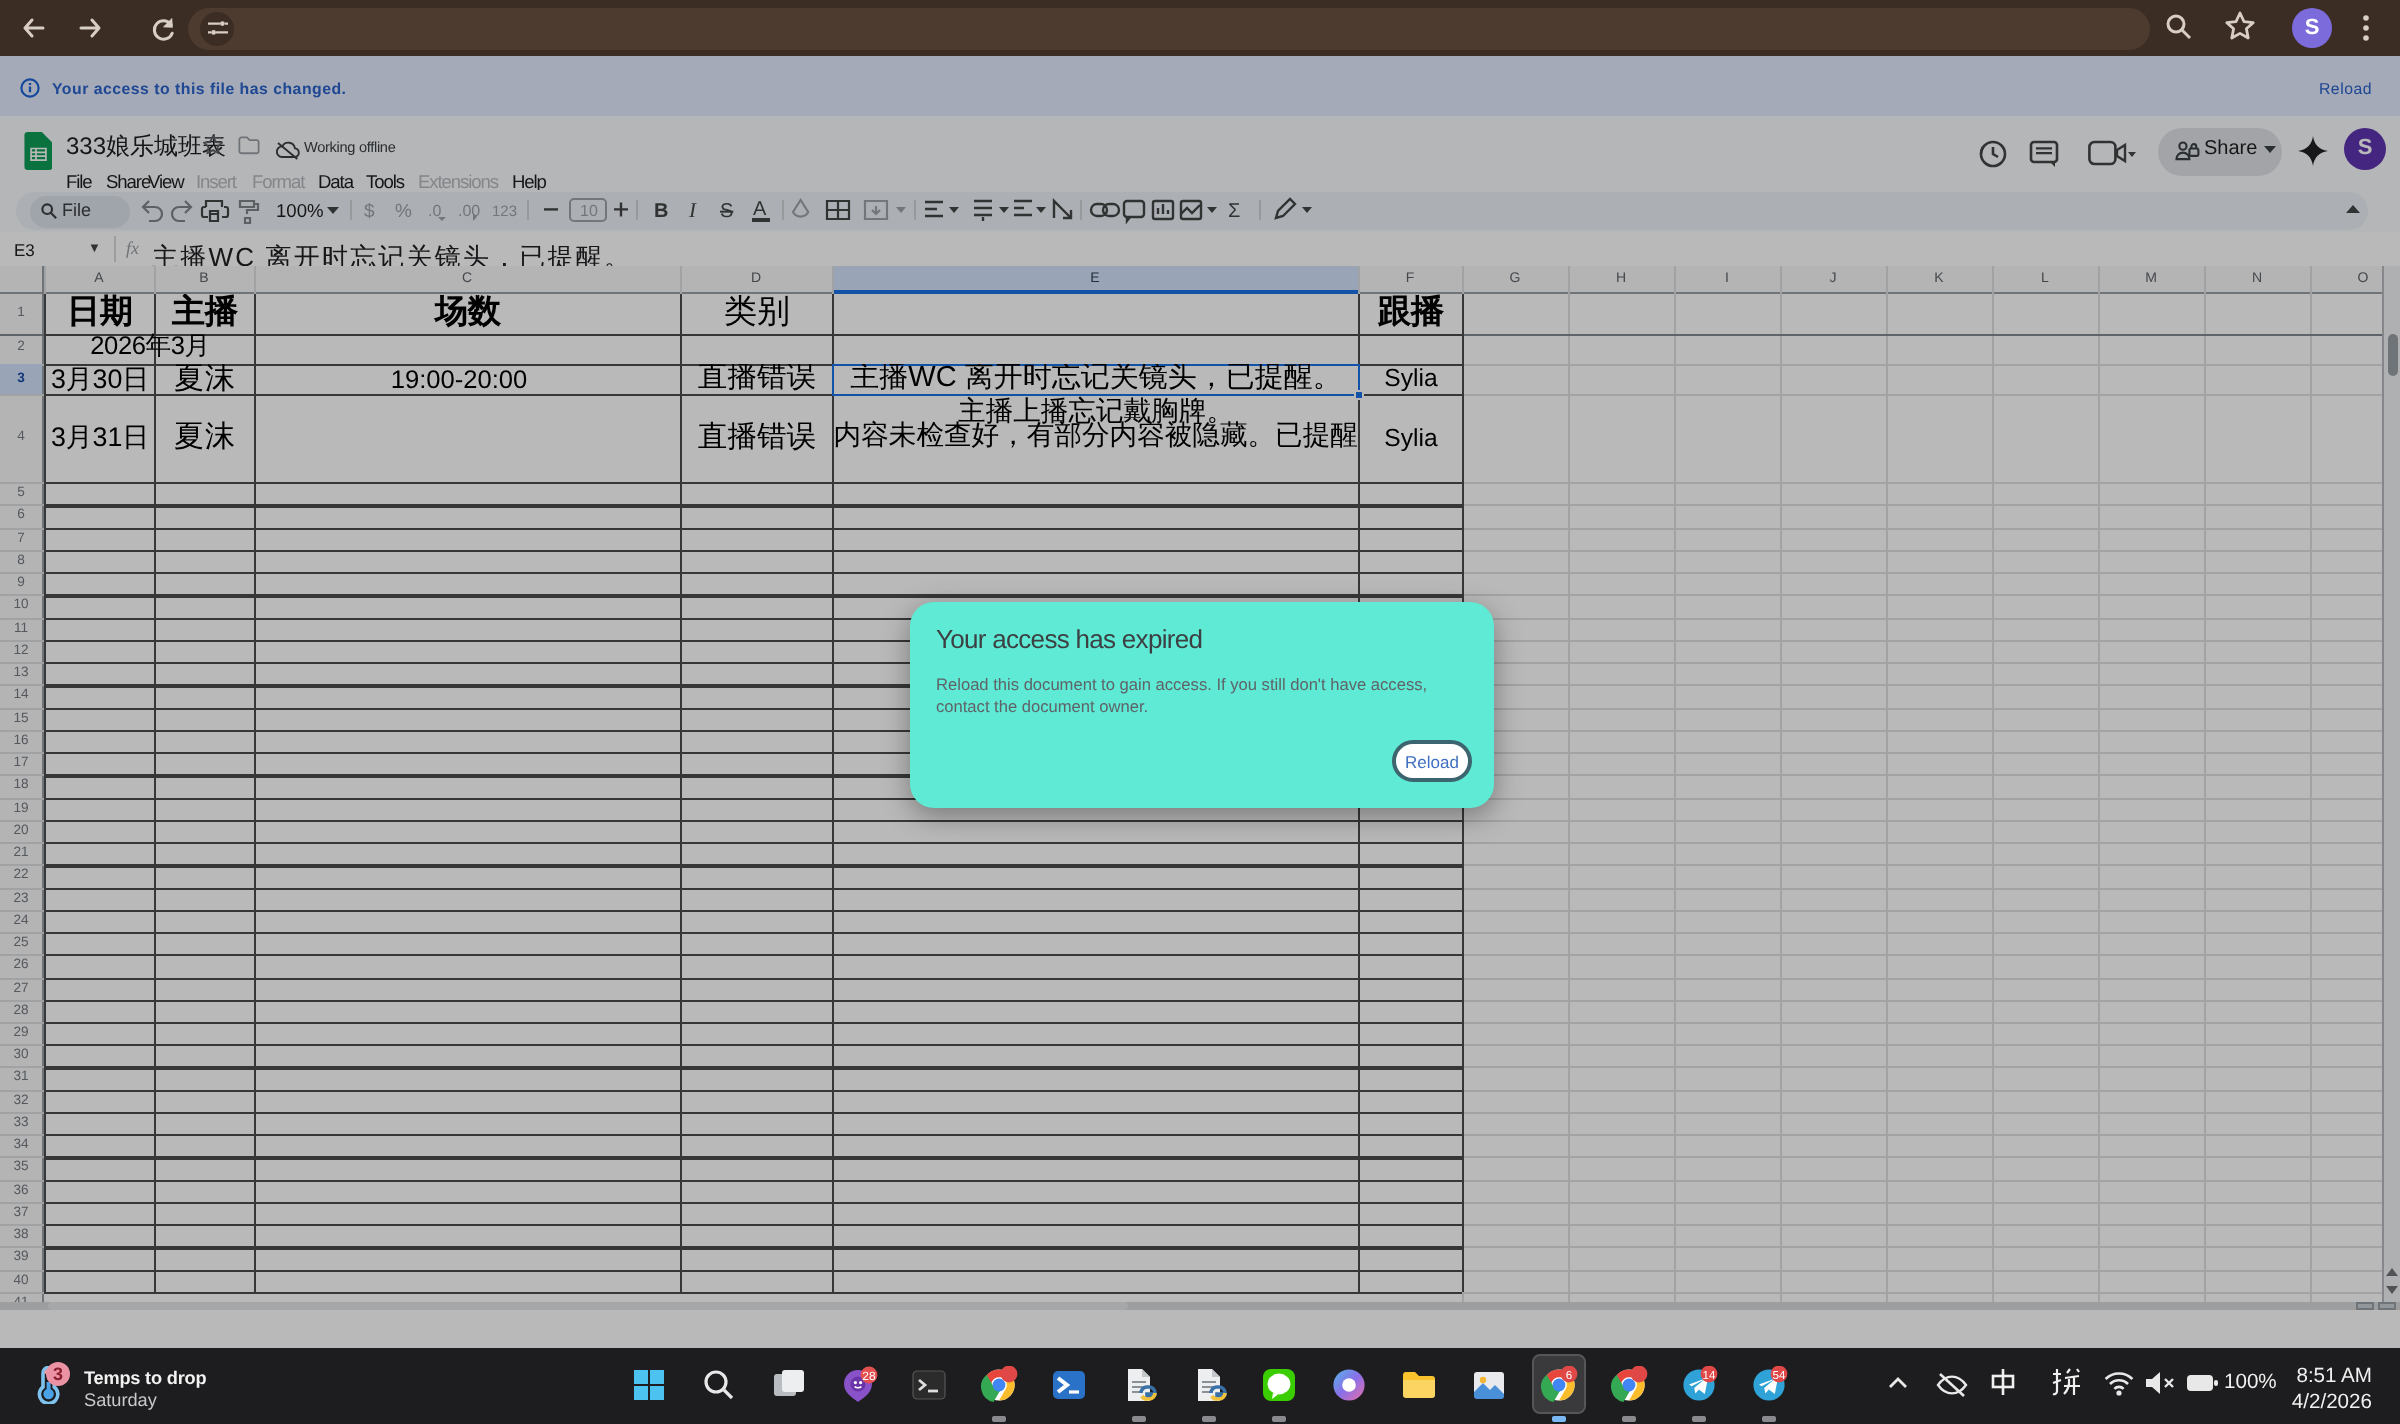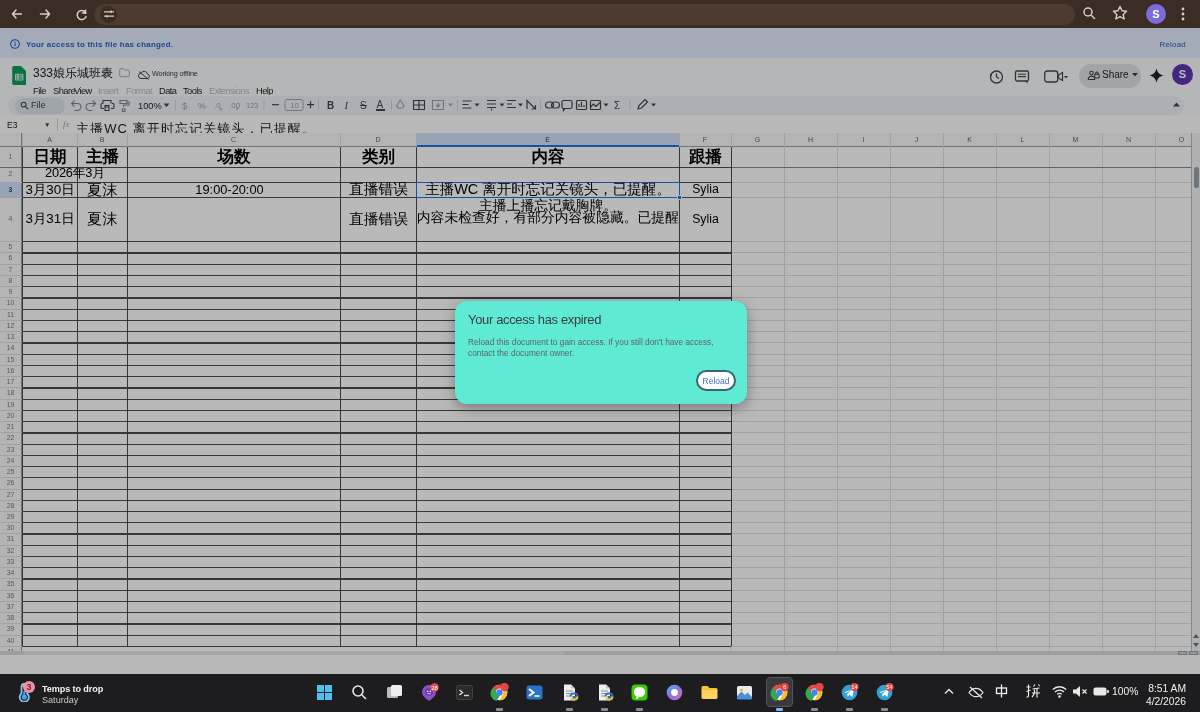--- a/index.html
+++ b/index.html
@@ -425,22 +425,21 @@
       <div class="abs" style="left:22px;top:445.4px;width:709px;height:1.3px;background:#4c4c4c;"></div>
       <div class="abs" style="left:22px;top:456.6px;width:709px;height:1.3px;background:#4c4c4c;"></div>
       <div class="abs" style="left:22px;top:467.9px;width:709px;height:1.3px;background:#4c4c4c;"></div>
       <div class="abs" style="left:22px;top:479.1px;width:709px;height:1.3px;background:#4c4c4c;"></div>
       <div class="abs" style="left:22px;top:490.4px;width:709px;height:1.3px;background:#4c4c4c;"></div>
       <div class="abs" style="left:22px;top:501.6px;width:709px;height:1.3px;background:#4c4c4c;"></div>
       <div class="abs" style="left:22px;top:512.8px;width:709px;height:1.3px;background:#4c4c4c;"></div>
       <div class="abs" style="left:23px;top:14.3px;width:54px;height:19.5px;font-size:16.5px;font-weight:bold;text-align:center;overflow:hidden;line-height:19.5px;color:#000;letter-spacing:0px;white-space:nowrap;">日期</div>
       <div class="abs" style="left:78px;top:14.3px;width:49px;height:19.5px;font-size:16.5px;font-weight:bold;text-align:center;overflow:hidden;line-height:19.5px;color:#000;letter-spacing:0px;white-space:nowrap;">主播</div>
       <div class="abs" style="left:128px;top:14.3px;width:212px;height:19.5px;font-size:16.5px;font-weight:bold;text-align:center;overflow:hidden;line-height:19.5px;color:#000;letter-spacing:0px;white-space:nowrap;">场数</div>
-      <div class="abs" style="left:341px;top:14.3px;width:75px;height:19.5px;font-size:16.5px;font-weight:bold;text-align:center;overflow:hidden;line-height:19.5px;color:#000;letter-spacing:0px;white-space:nowrap;">类别</div>
-      <div class="abs" style="left:417px;top:14.3px;width:262px;height:19.5px;font-size:16.5px;font-weight:bold;text-align:center;overflow:hidden;line-height:19.5px;color:#000;letter-spacing:0px;white-space:nowrap;">内容</div>
+      <div class="abs" style="left:341px;top:14.3px;width:75px;height:19.5px;font-size:16.5px;font-weight:normal;text-align:center;overflow:hidden;line-height:19.5px;color:#000;letter-spacing:0px;white-space:nowrap;">类别</div>
       <div class="abs" style="left:680px;top:14.3px;width:51px;height:19.5px;font-size:16.5px;font-weight:bold;text-align:center;overflow:hidden;line-height:19.5px;color:#000;letter-spacing:0px;white-space:nowrap;">跟播</div>
       <div class="abs" style="left:23px;top:33px;width:104px;height:14.8px;font-size:12.8px;text-align:center;line-height:14.8px;color:#000;letter-spacing:-0.2px;white-space:nowrap;">2026年3月</div>
       <div class="abs" style="left:23px;top:48.6px;width:54px;height:15.4px;font-size:13.4px;text-align:center;overflow:hidden;line-height:15.4px;color:#000;letter-spacing:0px;white-space:nowrap;">3月30日</div>
       <div class="abs" style="left:78px;top:48.6px;width:49px;height:15.4px;font-size:15px;text-align:center;overflow:hidden;line-height:15.4px;color:#000;letter-spacing:0.5px;white-space:nowrap;">夏沫</div>
       <div class="abs" style="left:128px;top:48.6px;width:212px;height:15.4px;font-size:12.8px;text-align:center;overflow:hidden;line-height:15.4px;color:#000;letter-spacing:0px;white-space:nowrap;"><span style="position:relative;left:-4.5px">19:00-20:00</span></div>
       <div class="abs" style="left:341px;top:48.6px;width:75px;height:15.4px;font-size:14.8px;text-align:center;overflow:hidden;line-height:15.4px;color:#000;letter-spacing:0px;white-space:nowrap;">直播错误</div>
       <div class="abs" style="left:680px;top:48.6px;width:51px;height:15.4px;font-size:12.3px;text-align:center;overflow:hidden;line-height:15.4px;color:#000;letter-spacing:0px;white-space:nowrap;">Sylia</div>
       <div class="abs" style="left:23px;top:64.0px;width:54px;height:44.2px;font-size:13.4px;text-align:center;overflow:hidden;line-height:44.2px;color:#000;letter-spacing:0px;white-space:nowrap;">3月31日</div>
       <div class="abs" style="left:78px;top:64.0px;width:49px;height:44.2px;font-size:15px;text-align:center;overflow:hidden;line-height:44.2px;color:#000;letter-spacing:0.5px;white-space:nowrap;">夏沫</div>
       <div class="abs" style="left:341px;top:64.0px;width:75px;height:44.2px;font-size:14.8px;text-align:center;overflow:hidden;line-height:44.2px;color:#000;letter-spacing:0px;white-space:nowrap;">直播错误</div>

